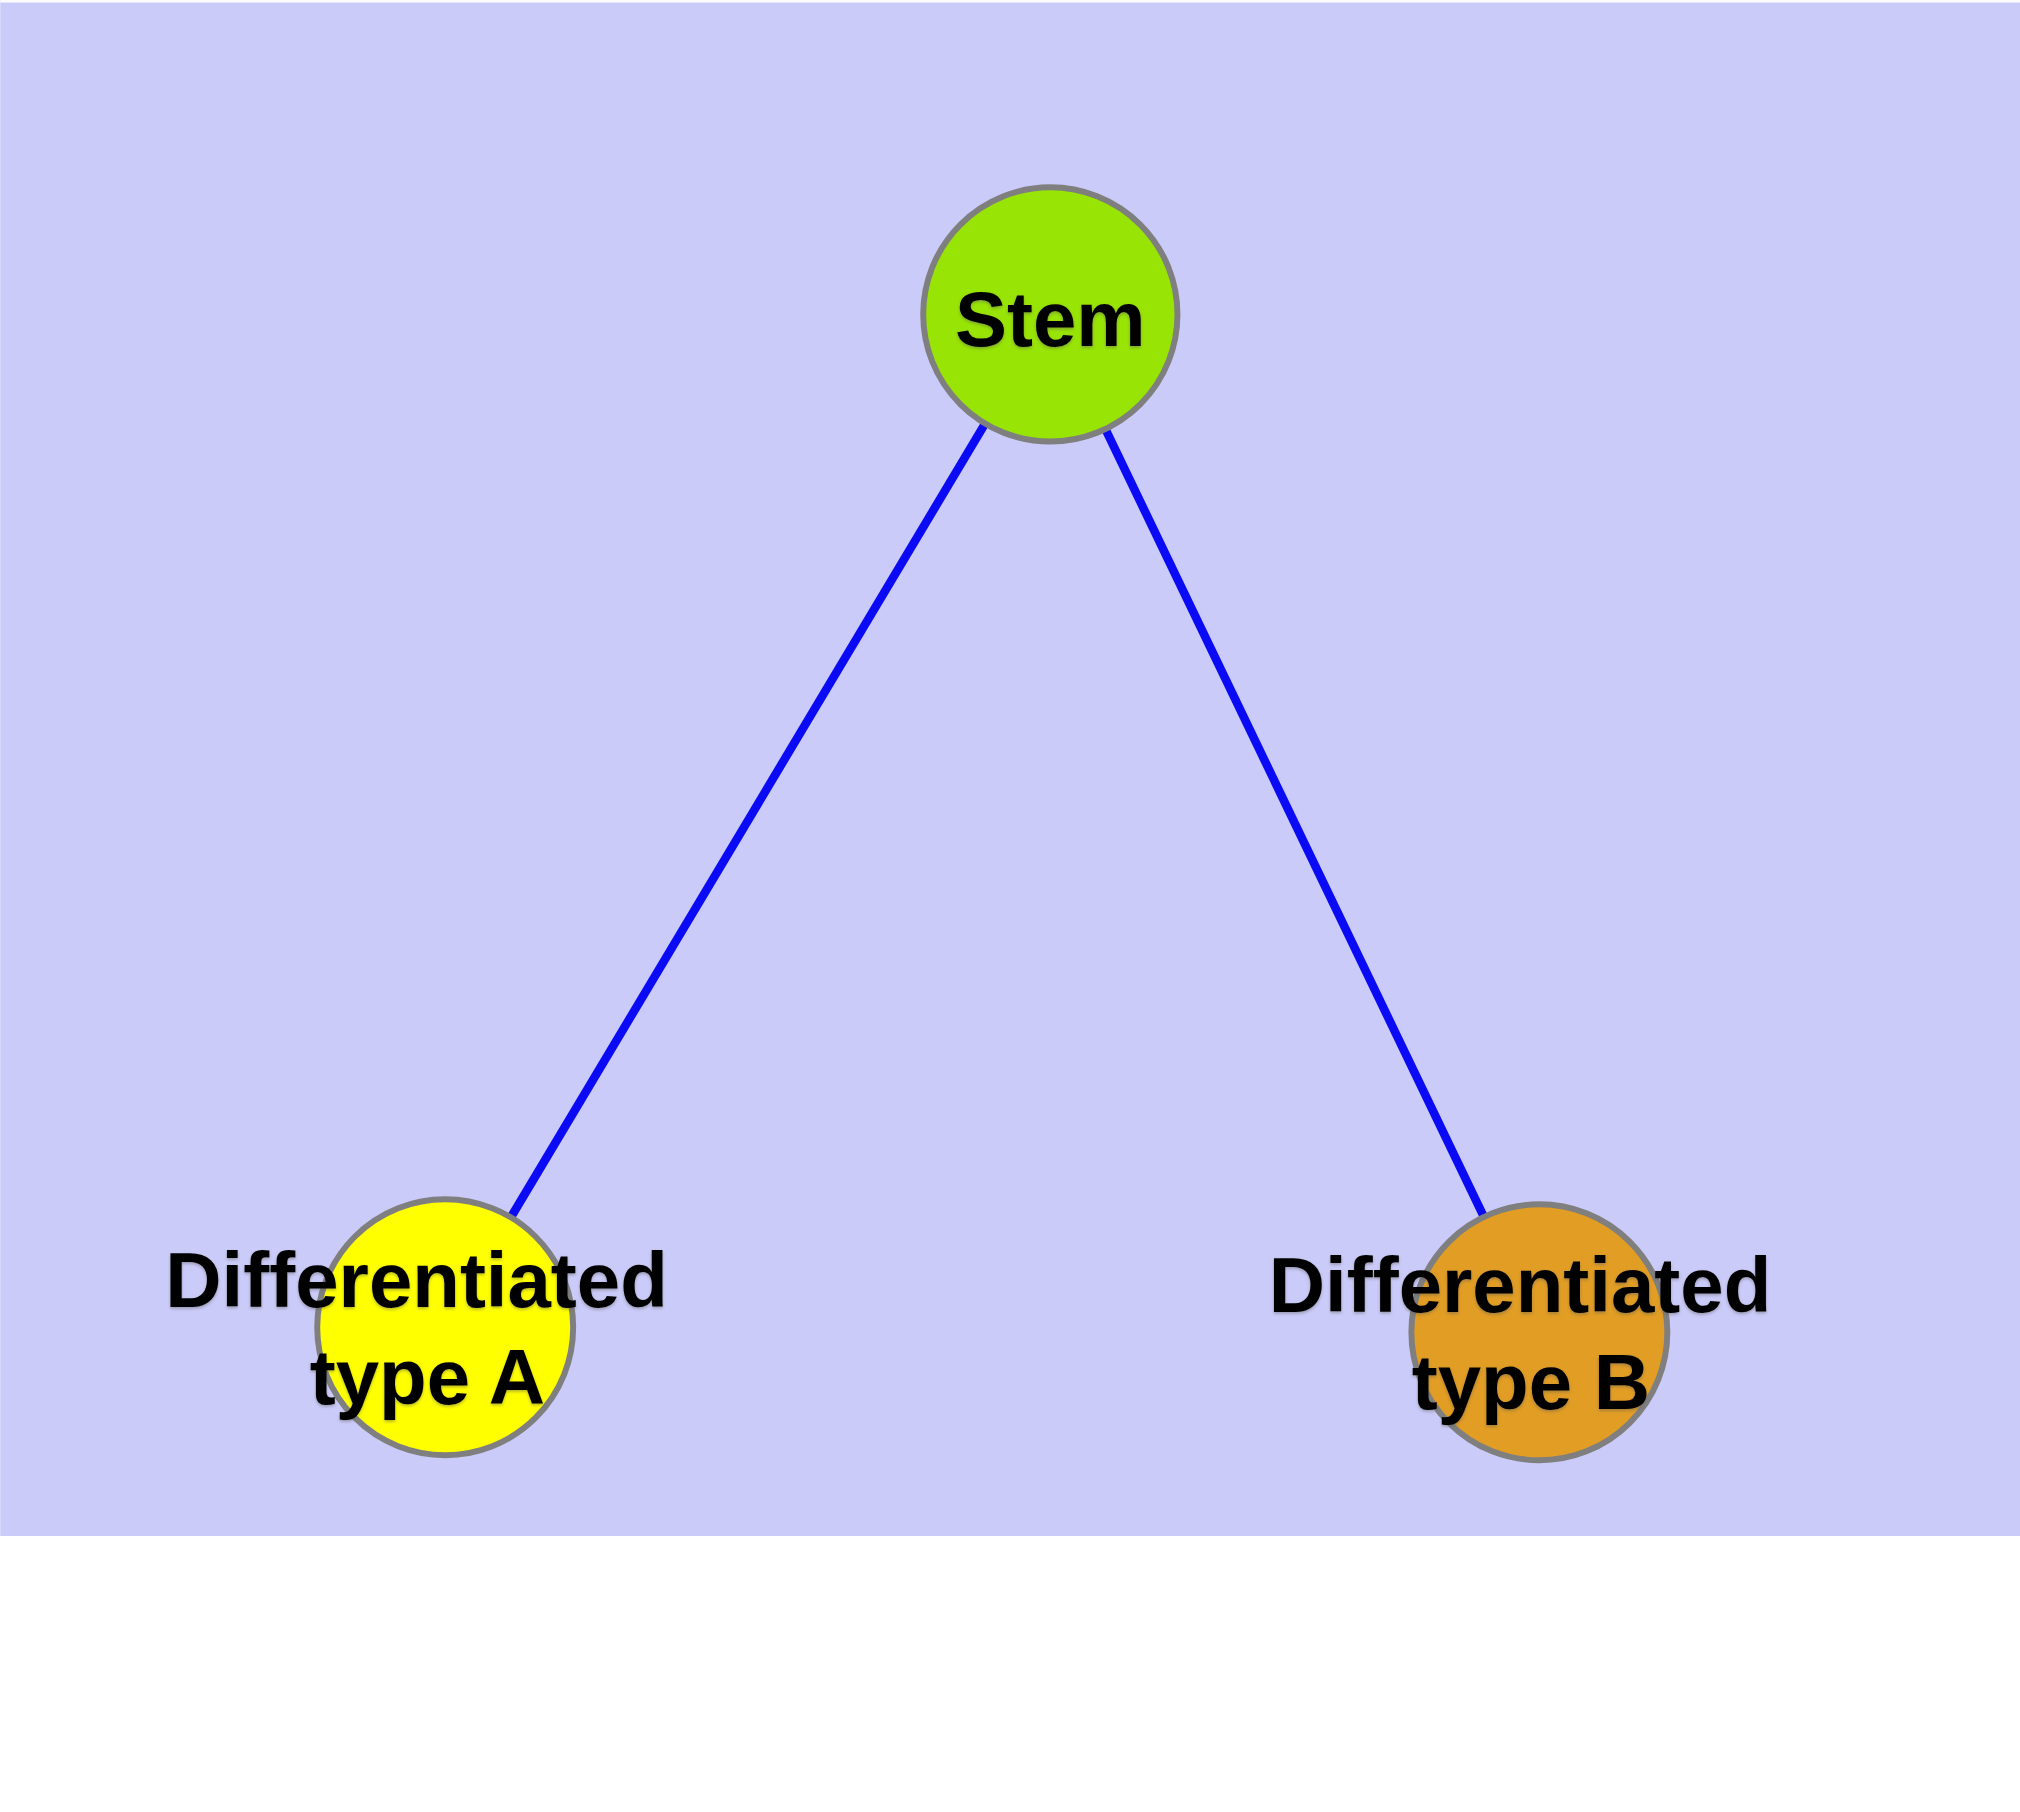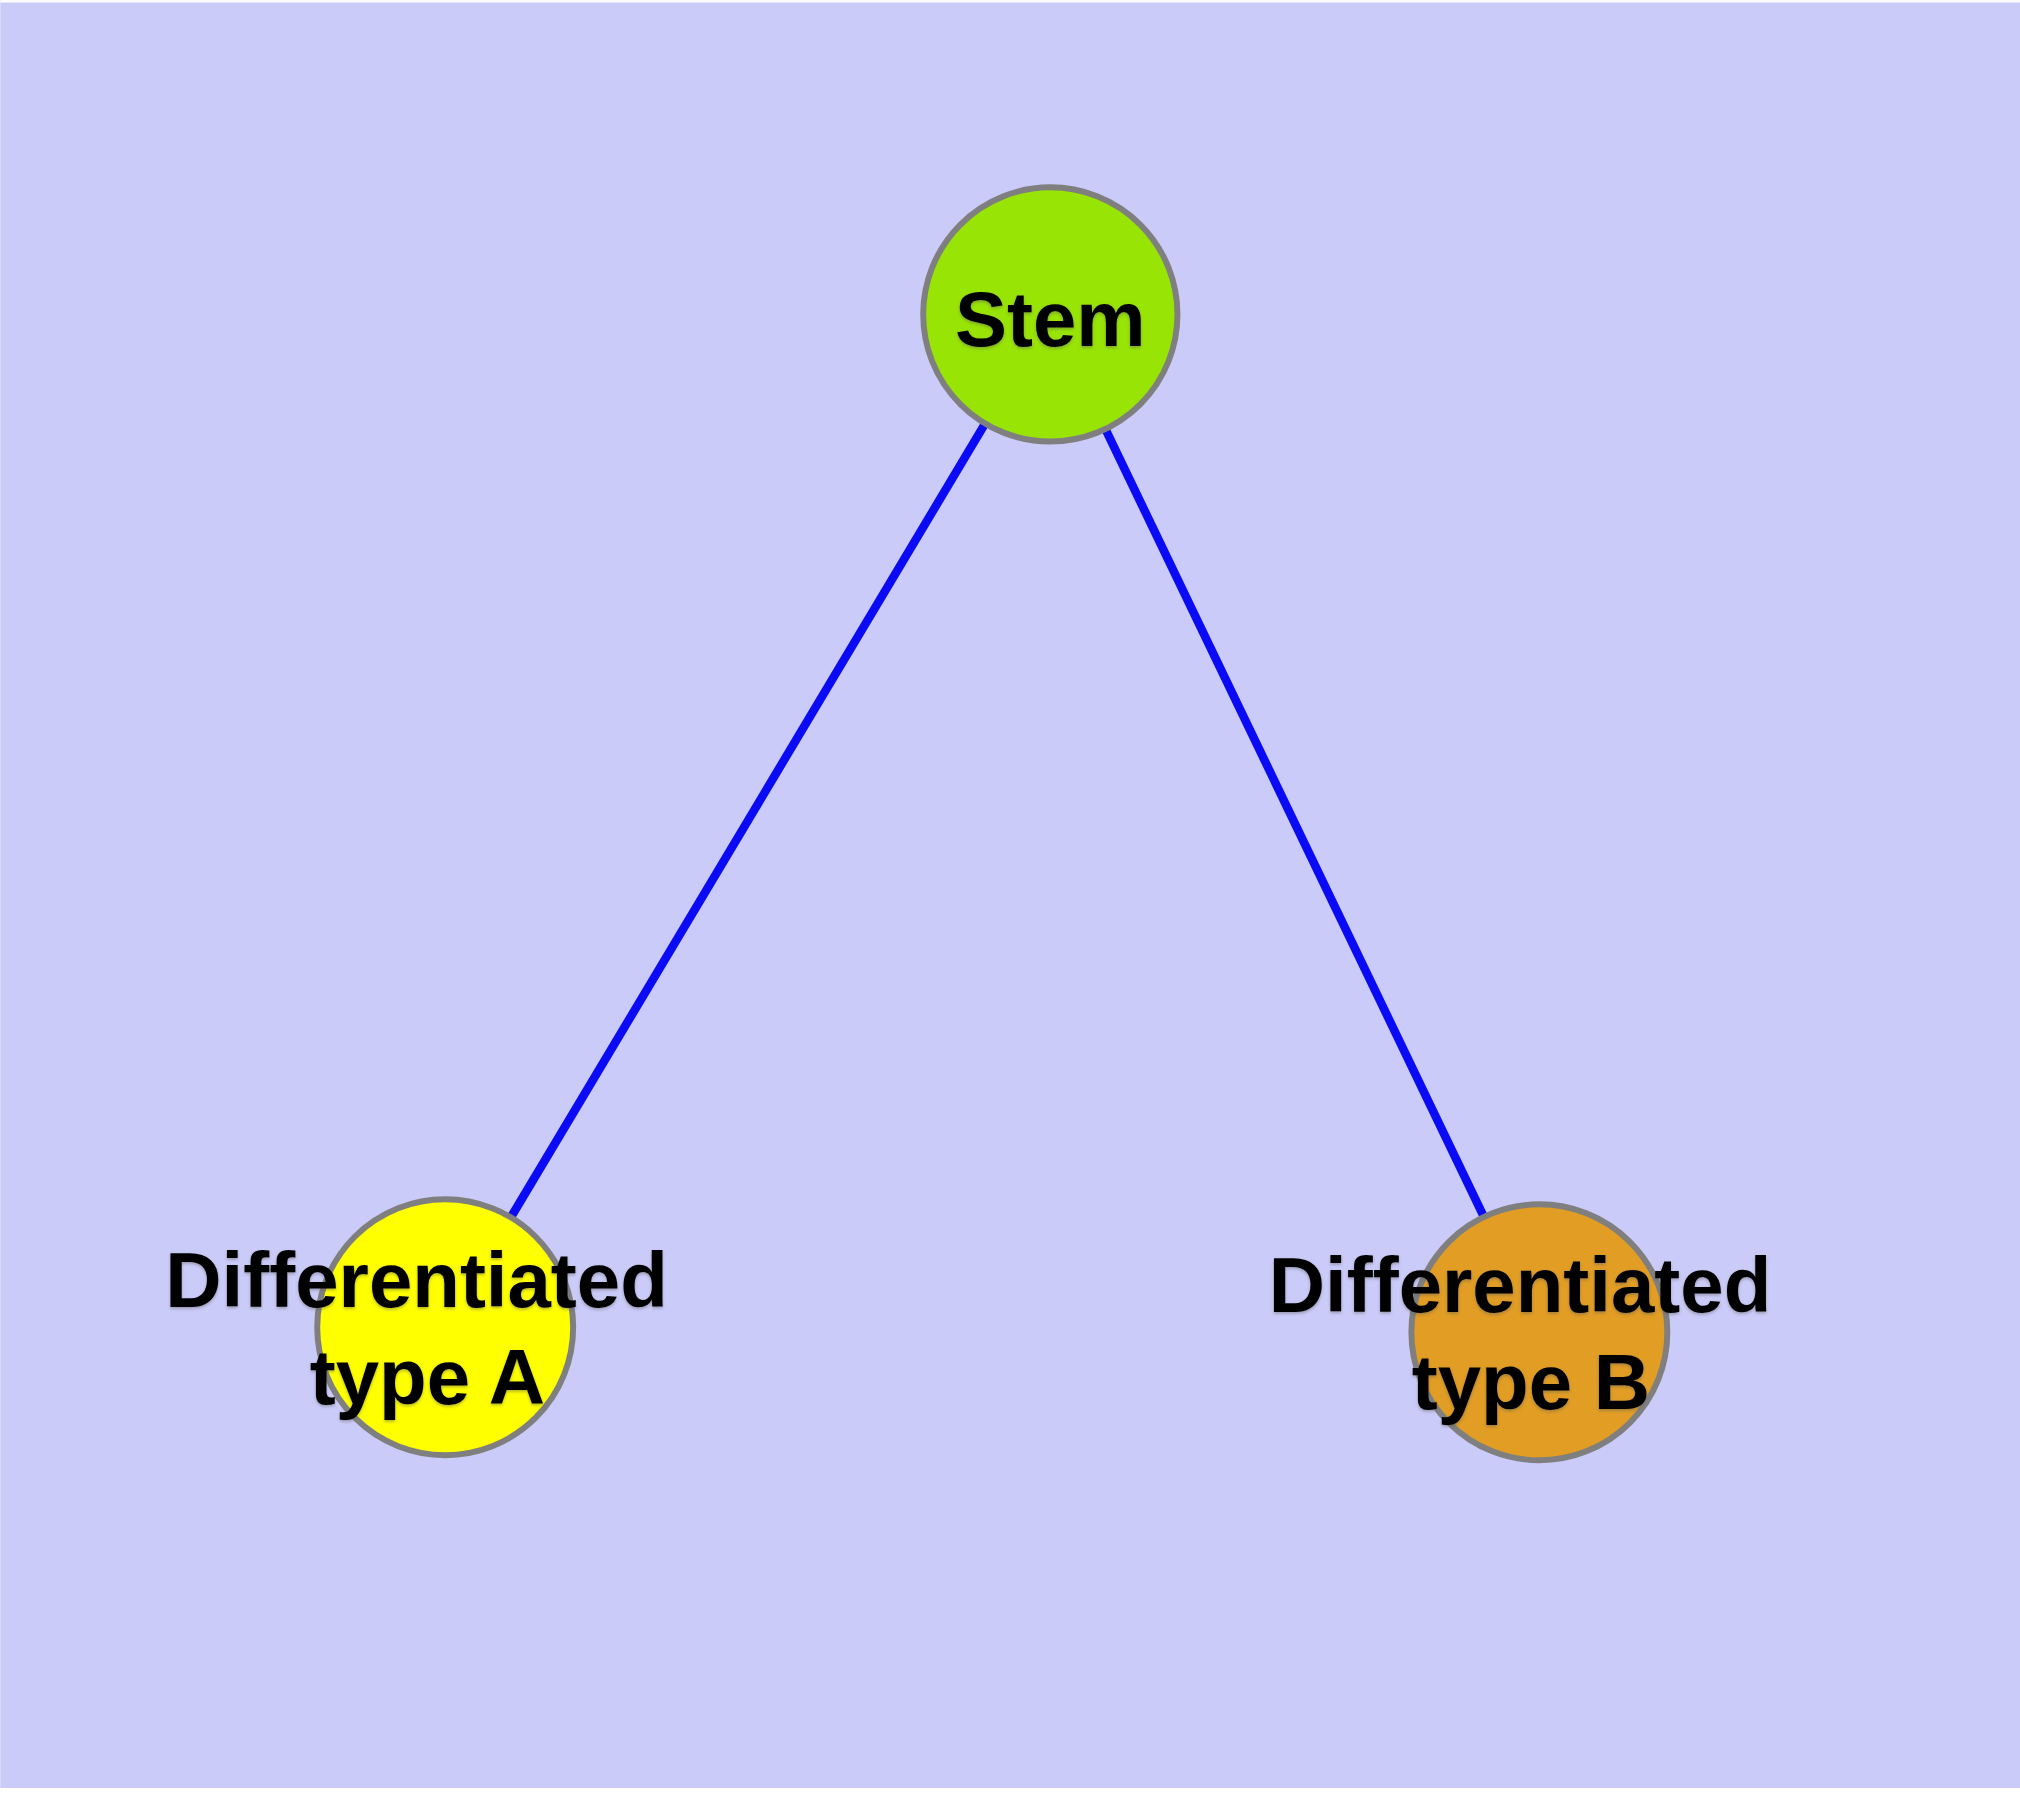--- a/index.html
+++ b/index.html
@@ -3,21 +3,21 @@
 <meta charset="utf-8">
 <style>
   html, body {
     margin: 0;
     padding: 0;
     background: #ffffff;
   }
   .stage {
     position: relative;
     width: 2021px;
-    height: 1788px;
+    height: 1536px;
     overflow: hidden;
   }
   svg.diagram {
     position: absolute;
     top: 0;
     left: 0;
     display: block;
   }
   .edge-line {
     fill: none;

